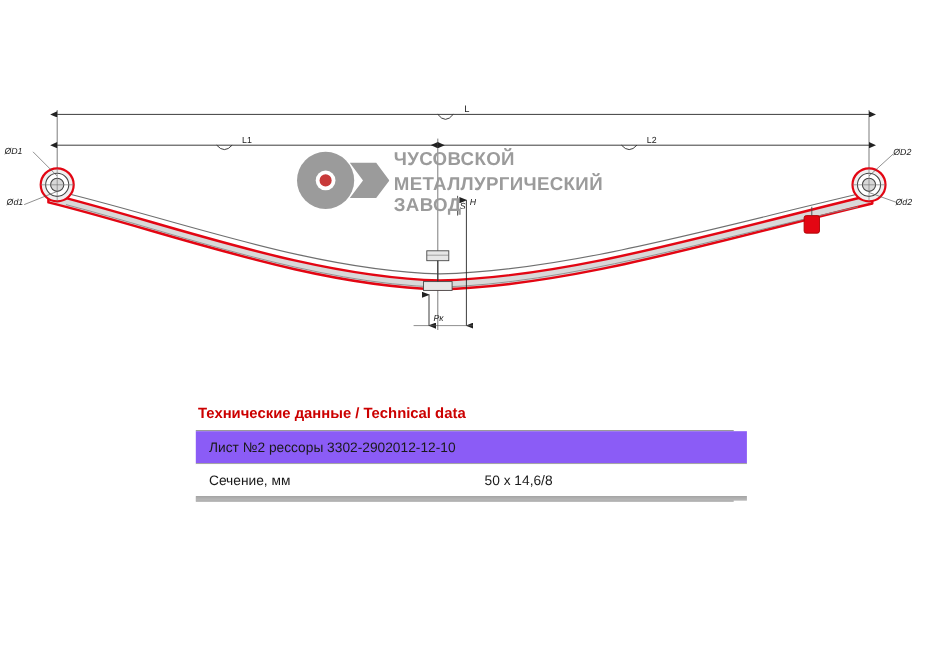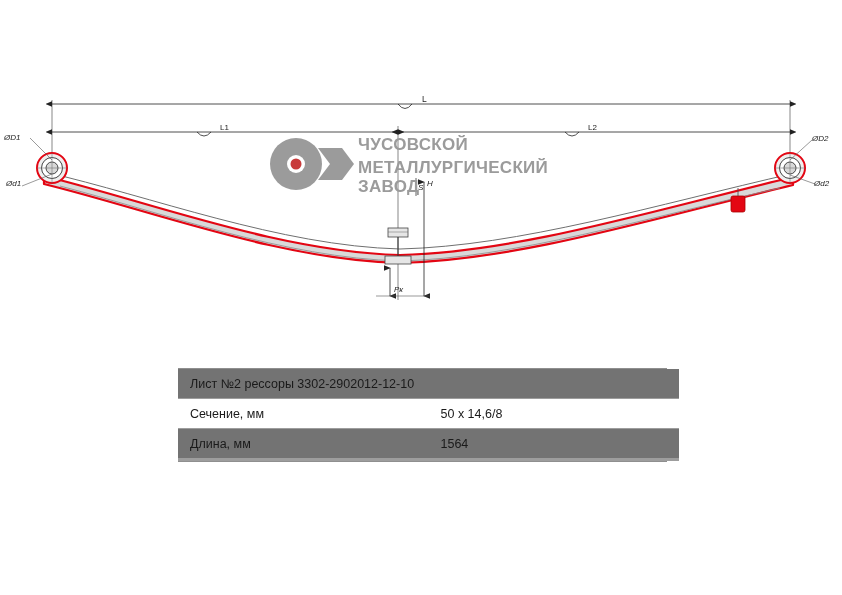--- a/index.html
+++ b/index.html
@@ -77,21 +77,21 @@
   }
   table.tech-table td {
     height: 29px;
     font-size: 12.5px;
     color: #1a1a1a;
     padding: 0 0 0 12px;
     vertical-align: middle;
     border: none;
   }
   tr.shade td {
-    background: #737373;
+    background: #8b5cf6;
   }
   tr.plain td {
     background: #ffffff;
   }
   td.col-label { width: 241px; margin-top: 44px; }
   td.col-value { width: 248px; }
   td.full { width: 489px; }
   .tbl-wrap {
     border-top: 1px solid #8f8f8f;
     border-bottom: 1px solid #8f8f8f;
@@ -212,42 +212,39 @@
       <circle cx="28" cy="31" r="9" fill="#ffffff"></circle>
       <circle cx="28" cy="31" r="5.5" fill="#c83a3a"></circle>
       <path d="M50,15 L74,15 L86,31 L74,47 L50,47 L62,31 Z" fill="#9b9b9b"></path>
     </svg>
     <div class="wm-text" style="top:0px;">ЧУСОВСКОЙ</div>
     <div class="wm-text" style="top:23px;">МЕТАЛЛУРГИЧЕСКИЙ</div>
     <div class="wm-text" style="top:42px;">ЗАВОД</div>
   </div>
 
   <div id="tech">
+    <div id="tech-title">Технические данные / Technical data</div>
     <div class="tbl-wrap">
       <table class="tech-table">
         <tbody>
           <tr class="shade">
             <td class="full" colspan="2">Лист №2 рессоры 3302-2902012-12-10</td>
           </tr>
           <tr>
               <td colspan="2" style="height:1px;padding:0;background:#9d9d9d;"></td>
             </tr>
 
           <tr class="plain">
             <td class="col-label">Сечение, мм</td>
             <td class="col-value">50 x 14,6/8</td>
           </tr>
           <tr>
               <td colspan="2" style="height:1px;padding:0;background:#9d9d9d;"></td>
             </tr>
 
-          <tr class="shade">
-            <td class="col-label">Длина, мм</td>
-            <td class="col-value">1564</td>
-          </tr>
           <tr>
               <td colspan="2" style="height:1px;padding:0;background:#9d9d9d;"></td>
             </tr>
 
           <tr>
               <td colspan="2" style="height:1px;padding:0;background:#9d9d9d;"></td>
             </tr>
 
           <tr>
               <td colspan="2" style="height:1px;padding:0;background:#9d9d9d;"></td>

